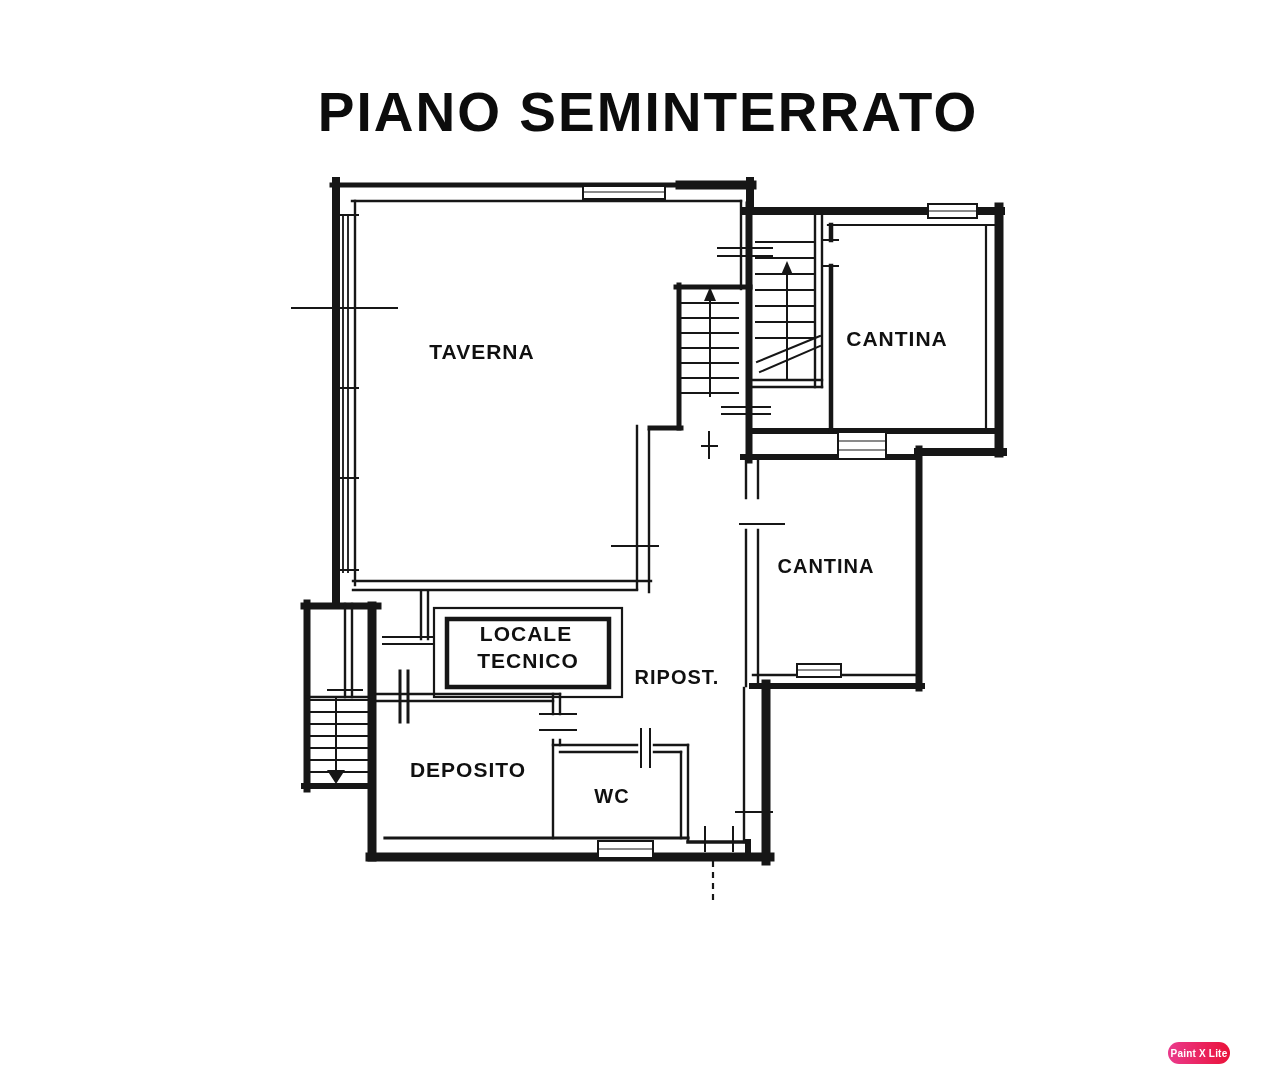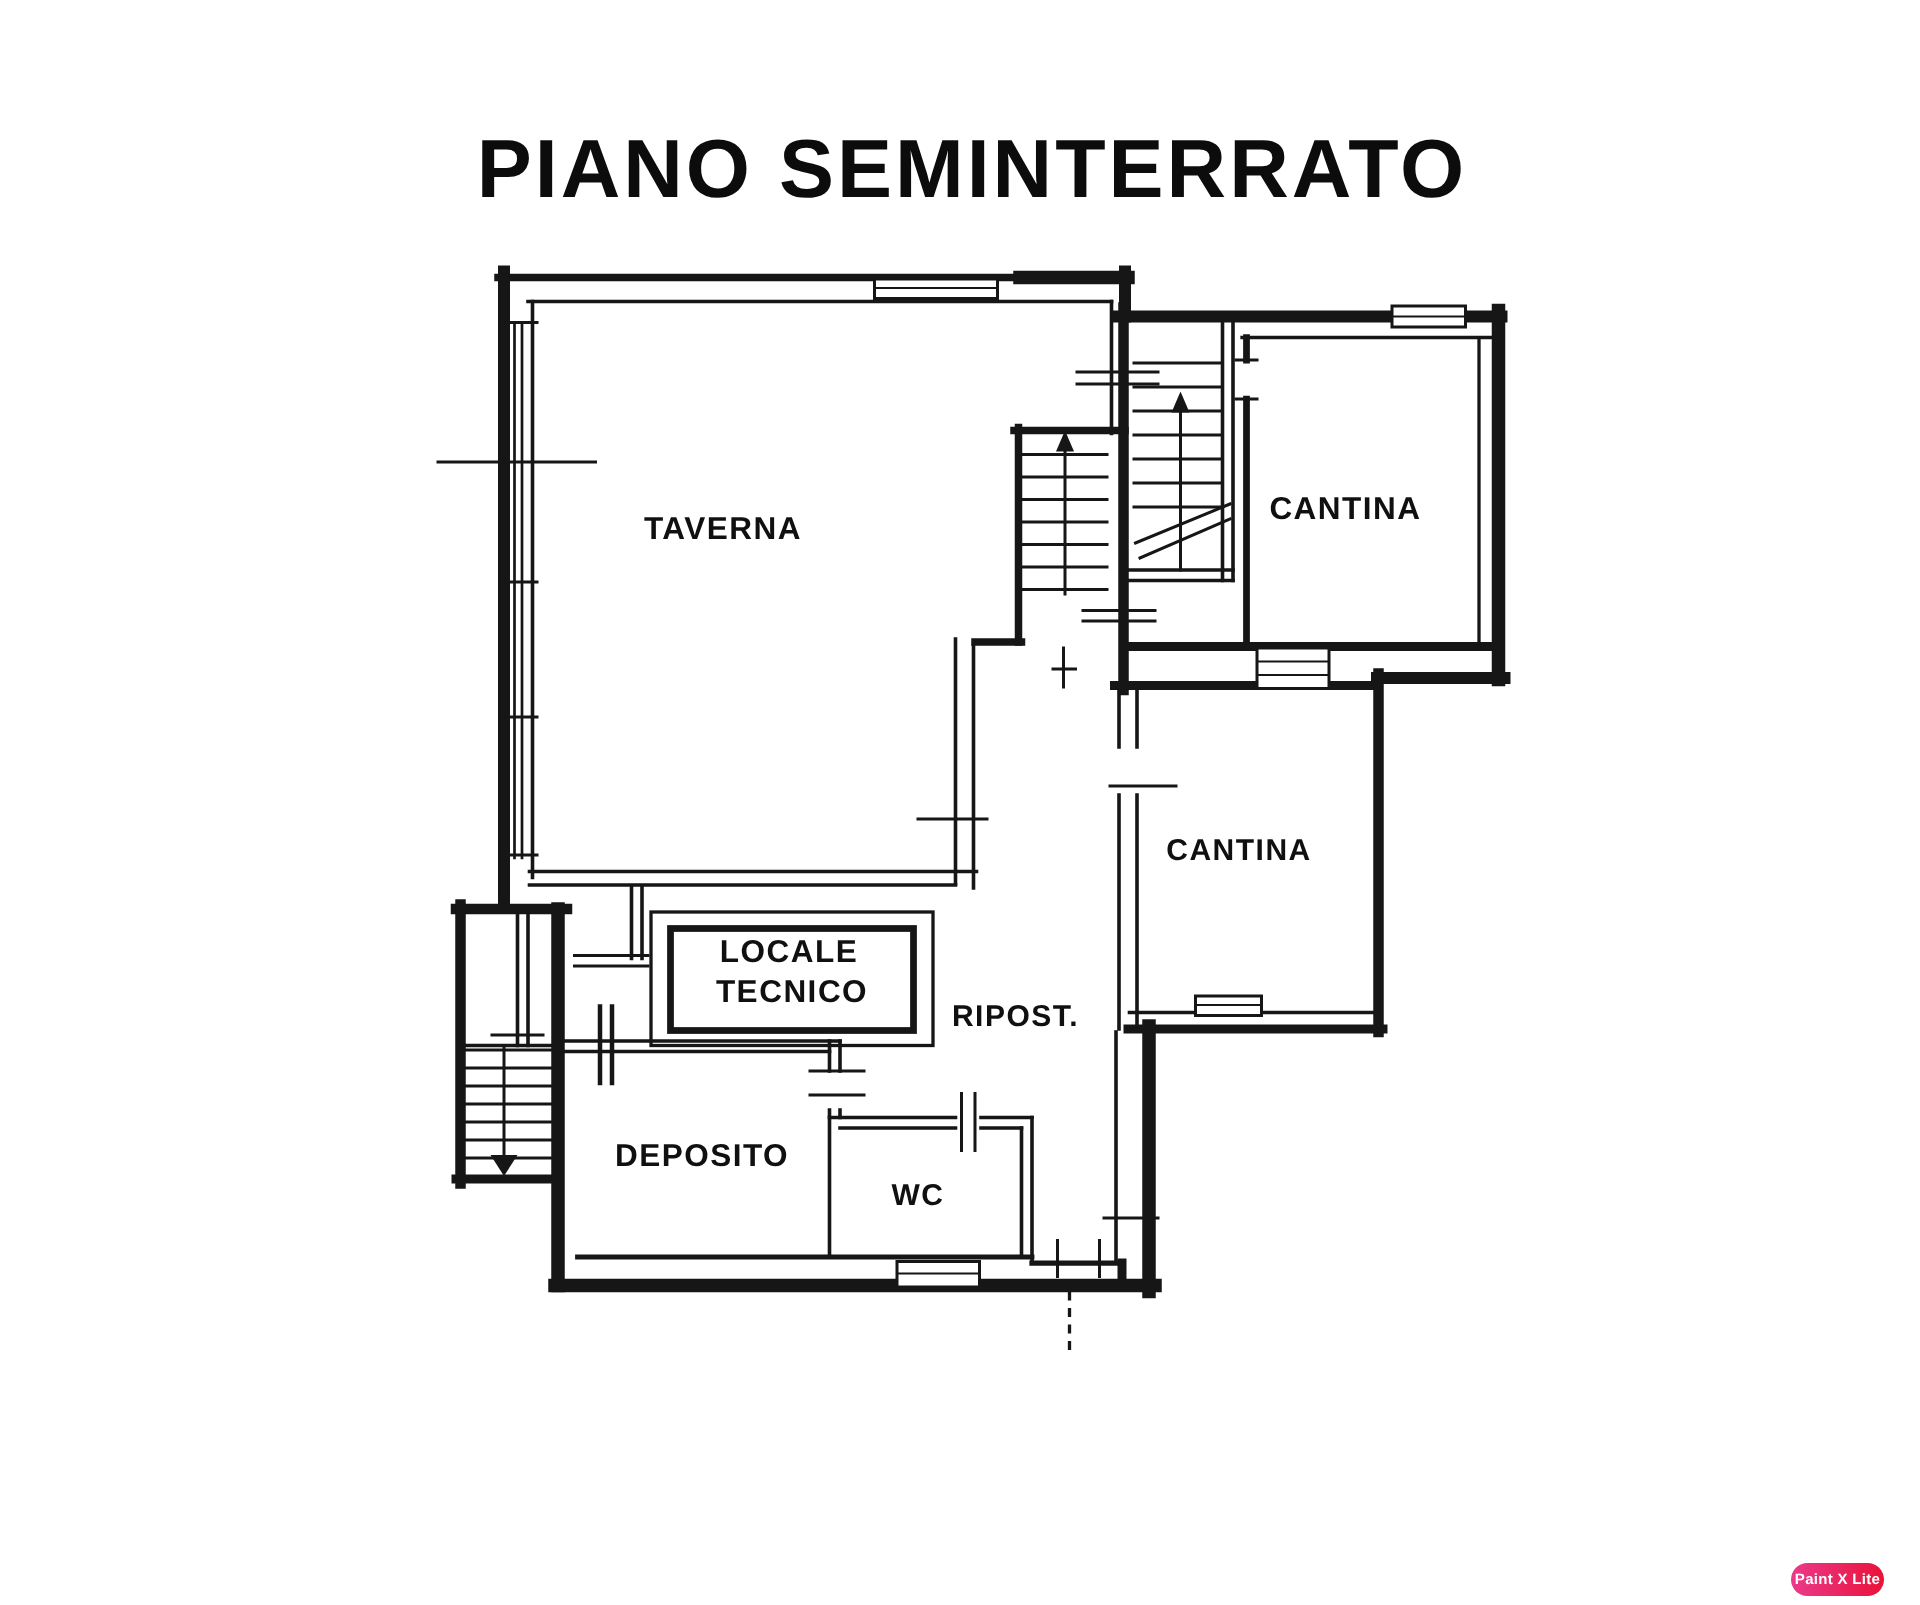--- a/index.html
+++ b/index.html
@@ -10,21 +10,21 @@
   svg{position:absolute;top:0;left:0;}
   .plan-label{
     font-family:"Liberation Sans","DejaVu Sans",sans-serif;
     font-weight:bold;fill:#101010;letter-spacing:1px;
   }
   .title-text{
     font-family:"Liberation Sans","DejaVu Sans",sans-serif;
     font-weight:bold;fill:#0c0c0c;letter-spacing:2px;
   }
   #watermark{
-    position:absolute;left:1194px;top:1042px;width:62px;height:22px;
+    position:absolute;left:1168px;top:1042px;width:62px;height:22px;
     background:linear-gradient(90deg,#ea3a8c 0%,#ea1239 100%);
     border-radius:11px;color:#ffffff;font-size:10px;font-weight:bold;
     display:flex;align-items:center;justify-content:center;
     letter-spacing:0.2px;
   }
 </style>
 </head>
 <body>
 
 <svg width="1280" height="1070" viewBox="0 0 1280 1070" xmlns="http://www.w3.org/2000/svg">

